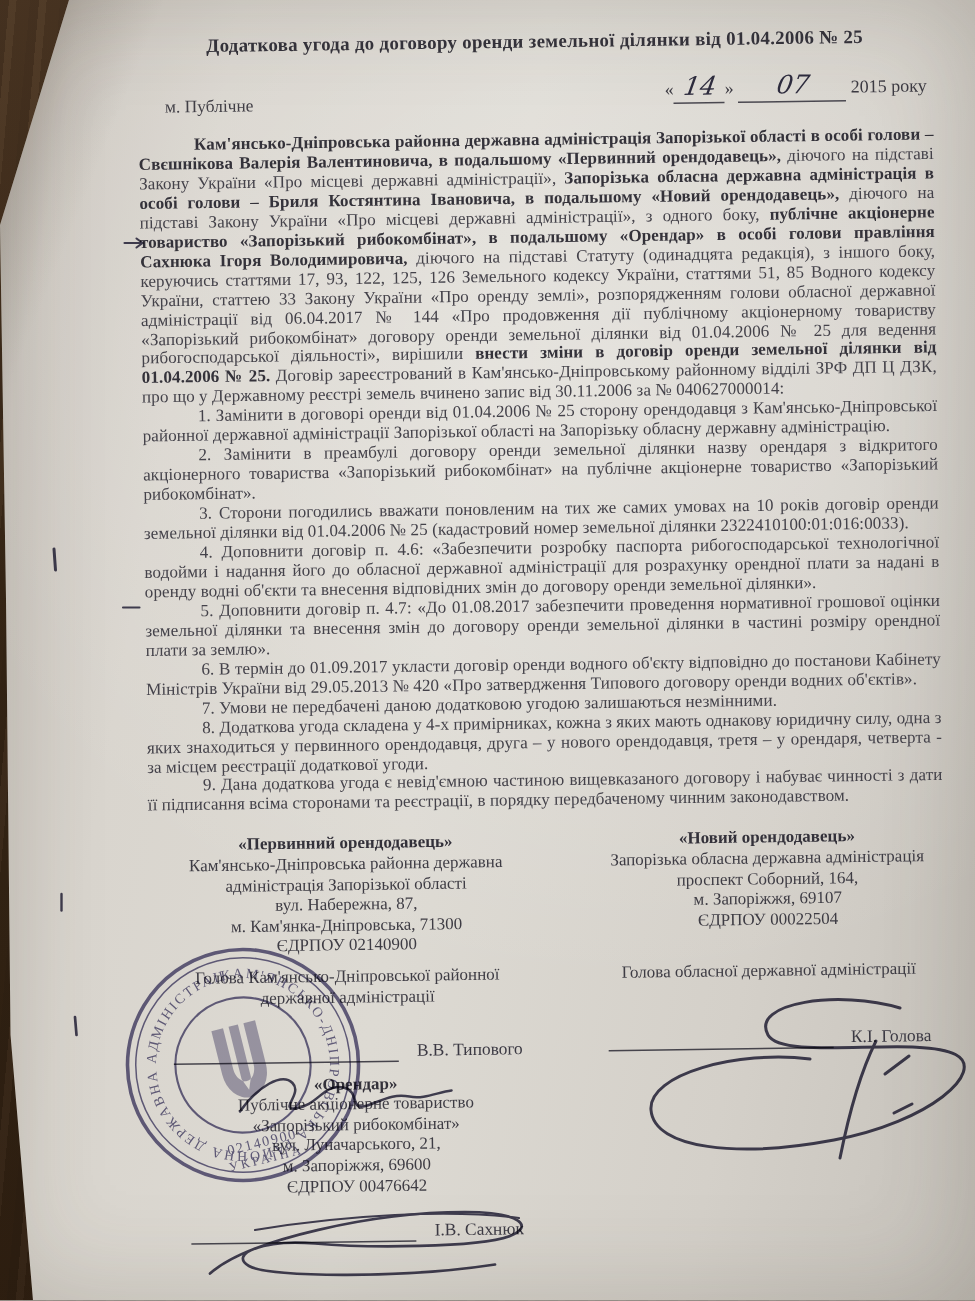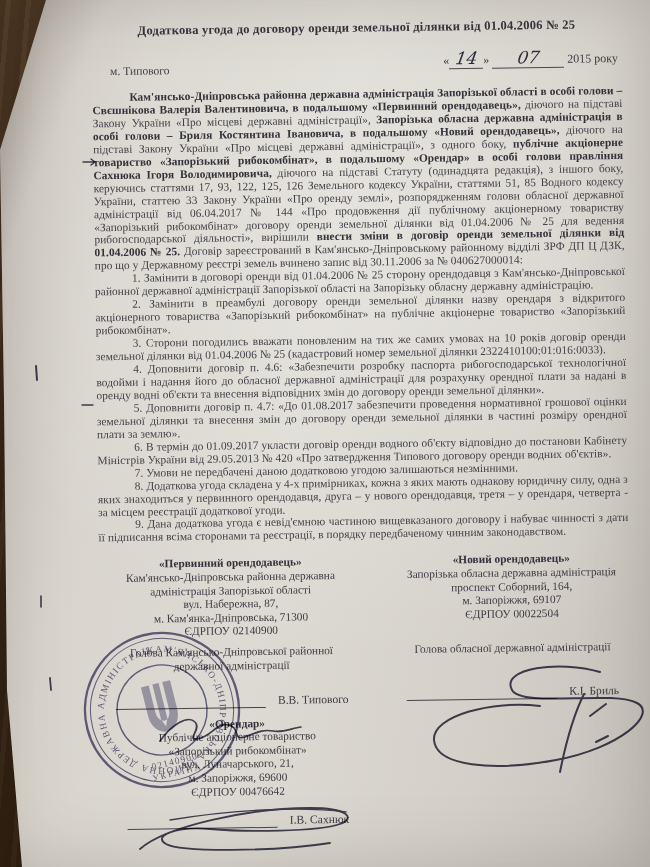--- a/index.html
+++ b/index.html
@@ -69,21 +69,21 @@
 
 <div class="wood-grain"></div>
 
 <div class="paper"></div>
 
 <div class="content">
 
   <div class="doc-title">Додаткова угода до договору оренди земельної ділянки від 01.04.2006 № 25</div>
 
   <div class="dateline">
-    <div class="place">м. Типового</div>
+    <div class="place">м. Публічне</div>
     <div class="date">
       <span class="printed">«</span><span class="blank day"><span class="hand">14</span></span><span class="printed">»</span>
       <span class="blank month"><span class="hand">07</span></span>
       <span class="printed">2015 року</span>
     </div>
   </div>
 
   <div class="bodytext">
     <p class="para"><span class="seg b">Кам'янсько-Дніпровська районна державна адміністрація Запорізької області в особі голови – Свєшнікова Валерія Валентиновича, в подальшому «Первинний орендодавець», </span><span class="seg">діючого на підставі Закону України «Про місцеві державні адміністрації», </span><span class="seg b">Запорізька обласна державна адміністрація в особі голови – Бриля Костянтина Івановича, в подальшому «Новий орендодавець», </span><span class="seg">діючого на підставі Закону України «Про місцеві державні адміністрації», з одного боку, </span><span class="seg b">публічне акціонерне товариство «Запорізький рибокомбінат», в подальшому «Орендар» в особі голови правління Сахнюка Ігоря Володимировича, </span><span class="seg">діючого на підставі Статуту (одинадцята редакція), з іншого боку,  керуючись статтями 17, 93, 122, 125, 126 Земельного кодексу України, статтями 51, 85  Водного кодексу України, статтею 33 Закону України «Про оренду землі», розпорядженням голови обласної державної адміністрації від 06.04.2017 № 144 «Про продовження дії публічному акціонерному товариству «Запорізький рибокомбінат» договору оренди земельної ділянки від 01.04.2006 № 25 для ведення рибогосподарської діяльності», вирішили </span><span class="seg b">внести зміни в договір оренди земельної ділянки від 01.04.2006 № 25. </span><span class="seg">Договір зареєстрований в Кам'янсько-Дніпровському районному відділі ЗРФ ДП Ц ДЗК, про що у Державному реєстрі земель вчинено запис від 30.11.2006 за № 040627000014:</span></p>
     <p class="para">1. Замінити в договорі оренди від 01.04.2006 № 25 сторону орендодавця з Кам'янсько-Дніпровської районної державної адміністрації Запорізької області на Запорізьку обласну державну адміністрацію.</p>
@@ -114,21 +114,21 @@
     </div>
     <div class="sigcol col-right">
       <div class="sig-head">«Новий орендодавець»</div>
       <div>Запорізька обласна державна адміністрація</div>
       <div>проспект Соборний, 164,</div>
       <div>м. Запоріжжя, 69107</div>
       <div>ЄДРПОУ 00022504</div>
       <div class="role" style="margin-top:21px;">Голова обласної державної адміністрації</div>
       <div class="sigline">
         <span class="rule"></span>
-        <span class="sig-name">К.І. Бриль</span>
+        <span class="sig-name">К.І. Голова</span>
       </div>
     </div>
   </div>
 
   <div class="sigcol tenant">
     <div class="sig-head">«Орендар»</div>
     <div>Публічне акціонерне товариство</div>
     <div>«Запорізький рибокомбінат»</div>
     <div>вул. Луначарського, 21,</div>
     <div>м. Запоріжжя, 69600</div>

